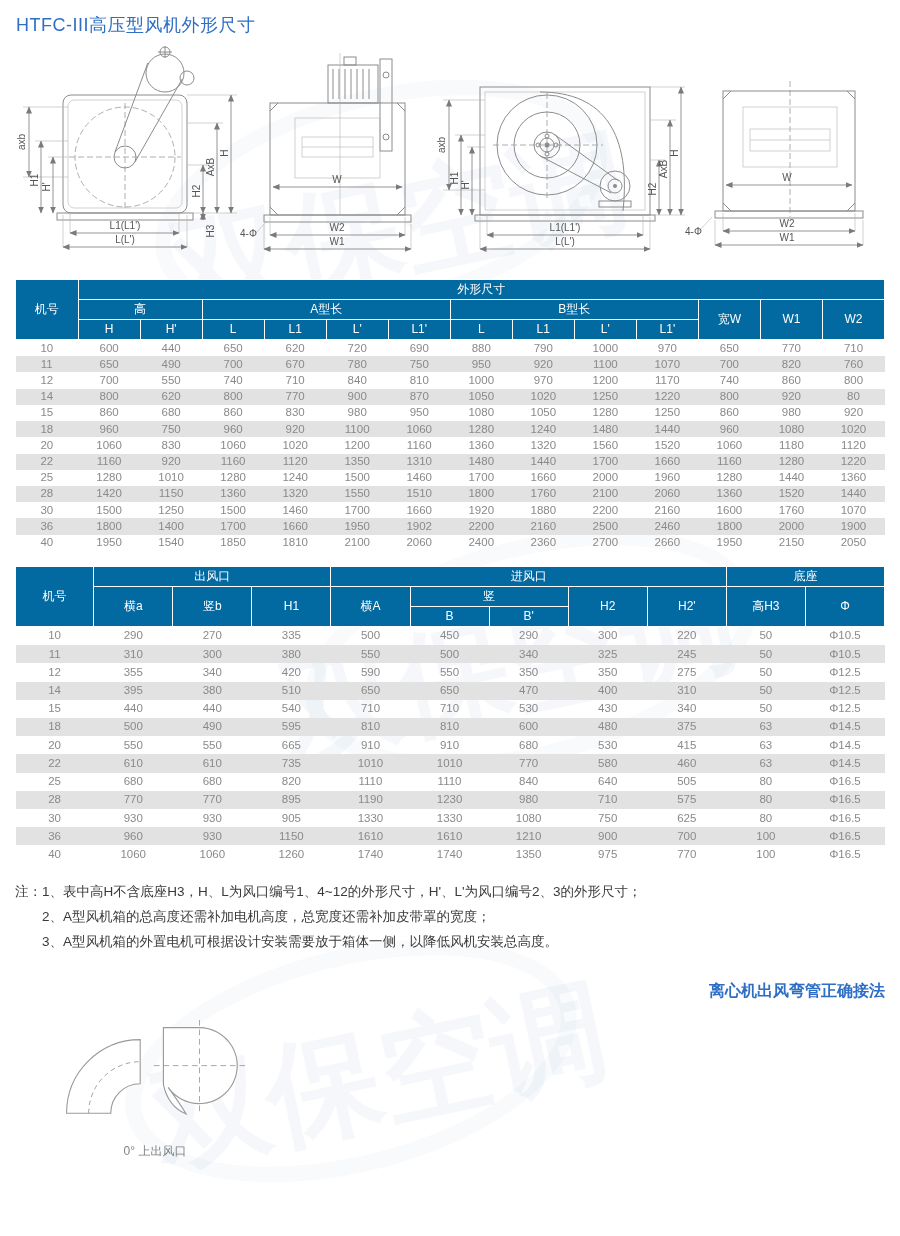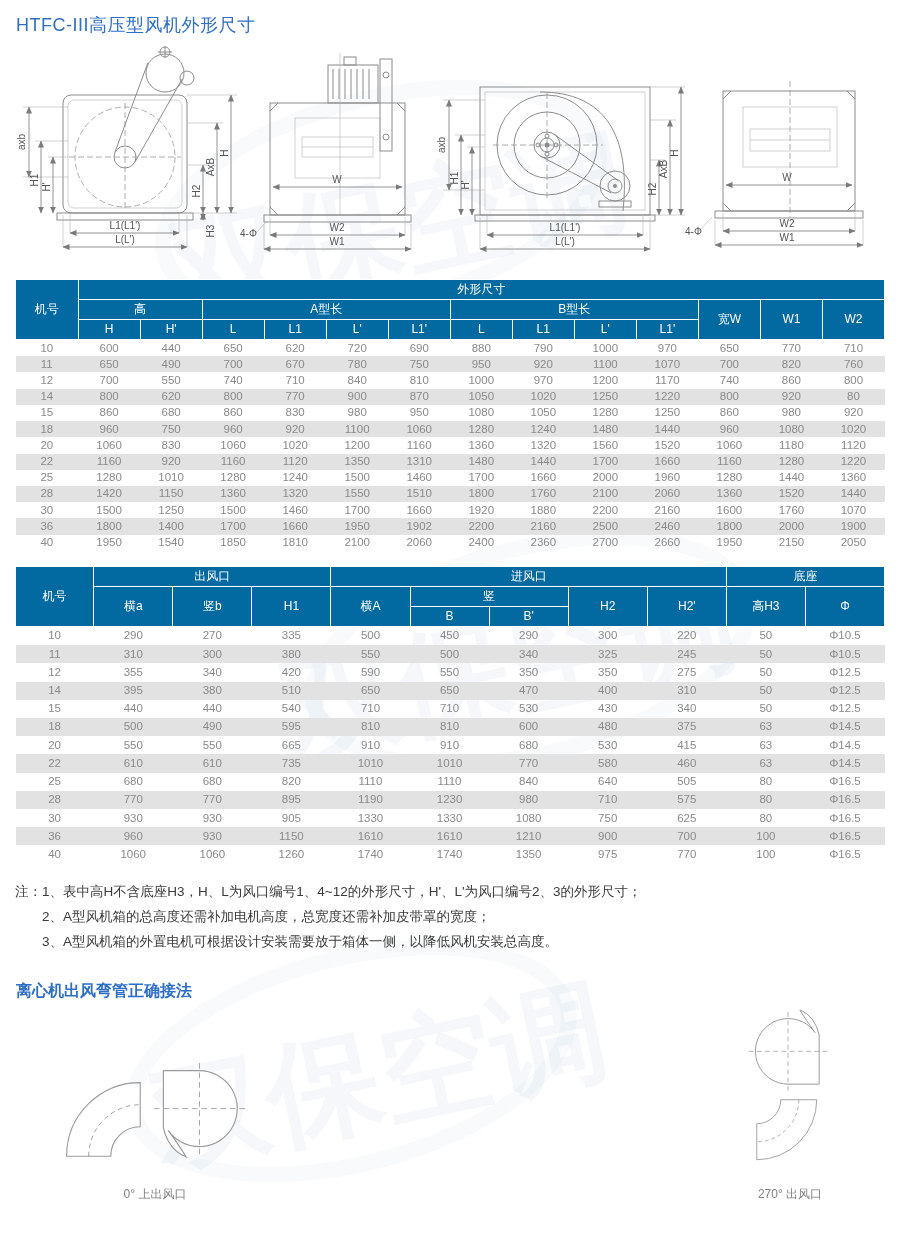--- a/index.html
+++ b/index.html
@@ -19,21 +19,21 @@
              border:1px solid #ffffff; padding:2px 0; line-height:1.25; }
   tbody td { text-align:center; color:#8a8a8a; font-size:11.5px; line-height:1.15; }
   #t1 tbody td { padding:1.5px 0; }
   #t2 tbody td { padding:2.5px 0; }
   tbody tr:nth-child(even) { background:#e2e2e2; }
 
   .notes { display:flex; font-size:13.5px; color:#3a3a3a; margin-top:16px; line-height:1.85; }
   .notes .prefix { white-space:nowrap; }
   .note-items { flex:1; }
 
-  .section-title { color:#2e6fc5; font-size:16px; font-weight:bold; margin-top:26px; padding-left:1px; }
+  .section-title { color:#2e6fc5; font-size:16px; font-weight:bold; margin-top:26px; padding-left:1px;text-align:right; }
 
   .elbows { display:flex; justify-content:space-between; align-items:flex-end; padding:0 40px 0 45px; margin-top:8px; }
   .egroup { display:flex; flex-direction:column; align-items:center; }
   .elabel { font-size:12px; color:#808080; margin-top:8px; white-space:nowrap; }
 
   
   .dln { stroke:#8c8c8c; stroke-width:1; fill:none; }
   .ext { stroke:#b3b3b3; stroke-width:0.6; fill:none; }
   .dsh { stroke:#9a9a9a; stroke-width:0.8; fill:none; stroke-dasharray:6 3; }
   .dim { stroke:#7a7a7a; stroke-width:0.8; fill:none; marker-start:url(#arr); marker-end:url(#arr); }
@@ -723,22 +723,15 @@
   <div class="section-title">离心机出风弯管正确接法</div>
 
   <div class="elbows">
     <div class="egroup">
       <svg width="190" height="125" viewBox="0 0 190 125">
         <use href="#elbow" transform="translate(2,25) scale(0.92)"></use>
         <use href="#volute" transform="translate(92,10) scale(0.95)"></use>
       </svg>
       <div class="elabel">0° 上出风口</div>
     </div>
-    <div class="egroup">
-      <svg width="110" height="168" viewBox="0 0 110 168">
-        <use href="#volute" transform="translate(12,2) scale(0.82) rotate(180 50 48)"></use>
-        <use href="#elbow" transform="translate(18,86) scale(0.75) rotate(180 45 45)"></use>
-      </svg>
-      <div class="elabel">270° 出风口</div>
-    </div>
   </div>
 
 </div>
 
 </body></html>

